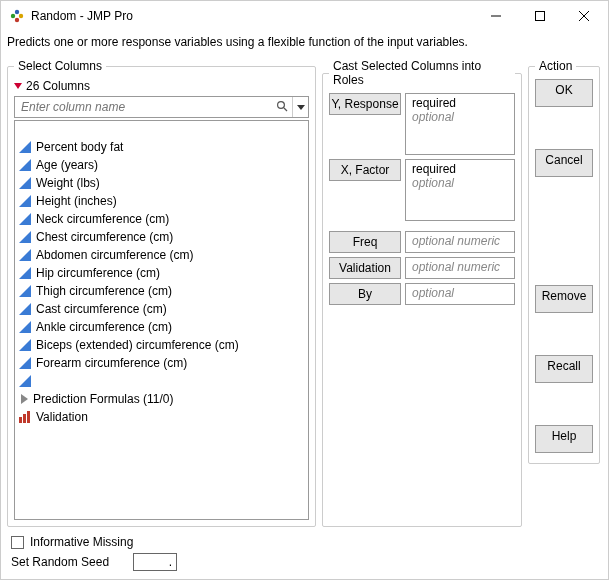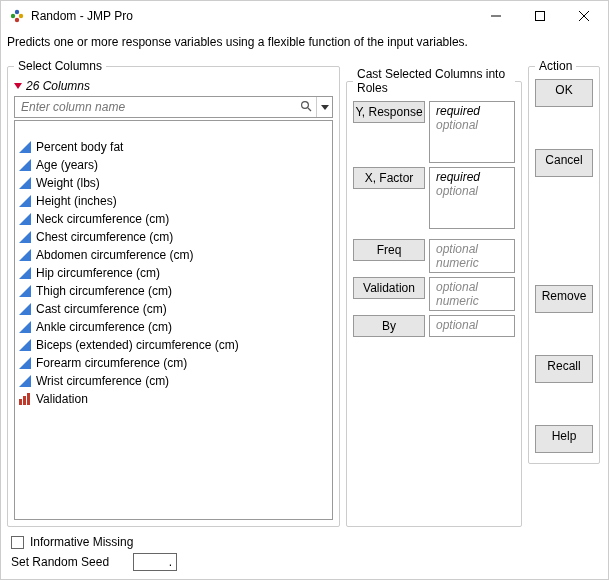--- a/index.html
+++ b/index.html
@@ -8,42 +8,42 @@
   .titlebar { height: 30px; display: flex; align-items: center; padding: 0 2px 0 8px; }
   .titlebar .appicon { width: 16px; height: 16px; margin-right: 6px; }
   .titlebar .title { flex: 1; }
   .winbtn { width: 44px; height: 28px; display: flex; align-items: center; justify-content: center; }
   .winbtn svg { stroke: #000; }
   .subtitle { padding: 4px 8px 6px 6px; }
   .content { flex: 1; display: flex; padding: 4px 8px 8px 6px; gap: 6px; min-height: 0; }
   fieldset { border: 1px solid #ccc; border-radius: 2px; margin: 0; padding: 6px 6px 6px 6px; }
   legend { padding: 0 4px; color: #000; }
   .col-select { flex: 1; display: flex; flex-direction: column; min-width: 0; }
-  .col-header { display: flex; align-items: center; gap: 4px; margin-bottom: 3px; font-style: italic; }
+  .col-header { display: flex; align-items: center; gap: 4px; margin-bottom: 3px; }
   .disclosure { width: 0; height: 0; border-left: 4px solid transparent; border-right: 4px solid transparent; border-top: 6px solid #c03; display: inline-block; }
   .search-row { display: flex; align-items: center; border: 1px solid #999; background: #fff; height: 22px; margin-bottom: 2px; }
   .search-input { flex: 1; border: none; outline: none; padding: 0 6px; font-style: italic; color: #555; background: transparent; }
   .search-icon { width: 20px; text-align: center; color: #444; }
   .dropdown-caret { width: 16px; text-align: center; border-left: 1px solid #ccc; height: 100%; display: flex; align-items: center; justify-content: center; }
   .dropdown-caret span { width:0;height:0;border-left:4px solid transparent;border-right:4px solid transparent;border-top:5px solid #333;display:inline-block; }
   .col-list { flex: 1; border: 1px solid #999; background: #fff; overflow: auto; padding: 17px 0; }
   .col-item { display: flex; align-items: center; height: 18px; padding: 0 4px; gap: 5px; white-space: nowrap; }
   
   .ramp { width: 12px; height: 12px; position: relative; }
   .ramp::before { content: ""; position: absolute; left: 0; bottom: 0; width: 0; height: 0; border-right: 12px solid #3a7bd5; border-top: 12px solid transparent; }
   .arrow-right { width:0;height:0;border-top:5px solid transparent;border-bottom:5px solid transparent;border-left:7px solid #888;display:inline-block; margin-left:2px; }
   .val-icon { width: 12px; height: 12px; display:inline-block; }
   .val-icon svg { display:block; }
 
-  .roles { width: 176px; margin-top: 8px; }
+  .roles { width: 200px; }
   .role-row { display: flex; gap: 4px; margin-bottom: 4px; align-items: flex-start; }
   .role-btn { width: 72px; height: 22px; background: #e6e6e6; border: 1px solid #999; text-align: center; line-height: 20px; cursor: default; }
   .role-box { flex: 1; border: 1px solid #999; background: #fff; padding: 2px 6px; min-height: 22px; }
   .role-box.large { height: 62px; }
-  .req { font-style: italic; color: #000; }
+  .req { color: #000; }
   .opt { font-style: italic; color: #888; }
 
   .actions { width: 72px; display:flex; flex-direction:column; }
   .actions .btn { height: 28px; background: #e6e6e6; border: 1px solid #999; text-align: center; line-height: 20px; margin-bottom: 4px; cursor: default; }
   .actions .spacer { height: 28px; }
 
   .bottom { padding: 0 8px 8px 10px; }
   .chk-row { display: flex; align-items: center; gap: 6px; margin-bottom: 4px; }
   .chk { width: 13px; height: 13px; border: 1px solid #666; background: #fff; }
   .seed-row { display: flex; align-items: center; gap: 24px; }
@@ -151,21 +151,24 @@
           <div class="col-item">
             <span class="ramp"></span>
             <span>Biceps (extended) circumference (cm)</span>
           </div>
           <div class="col-item">
             <span class="ramp"></span>
             <span>Forearm circumference (cm)</span>
           </div>
           <div class="col-item">
             <span class="ramp"></span>
-            <span>Wrist circumference (cm)</span>
+          </div>
+          <div class="col-item">
+            <span class="arrow-right"></span>
+            <span>Prediction Formulas (11/0)</span>
           </div>
           <div class="col-item">
             <span class="val-icon">
               <svg width="12" height="12">
                 <rect x="0" y="6" width="3" height="6" fill="#c0392b"></rect>
                 <rect x="4" y="3" width="3" height="9" fill="#c0392b"></rect>
                 <rect x="8" y="0" width="3" height="12" fill="#c0392b"></rect>
               </svg>
             </span>
             <span>Validation</span>

